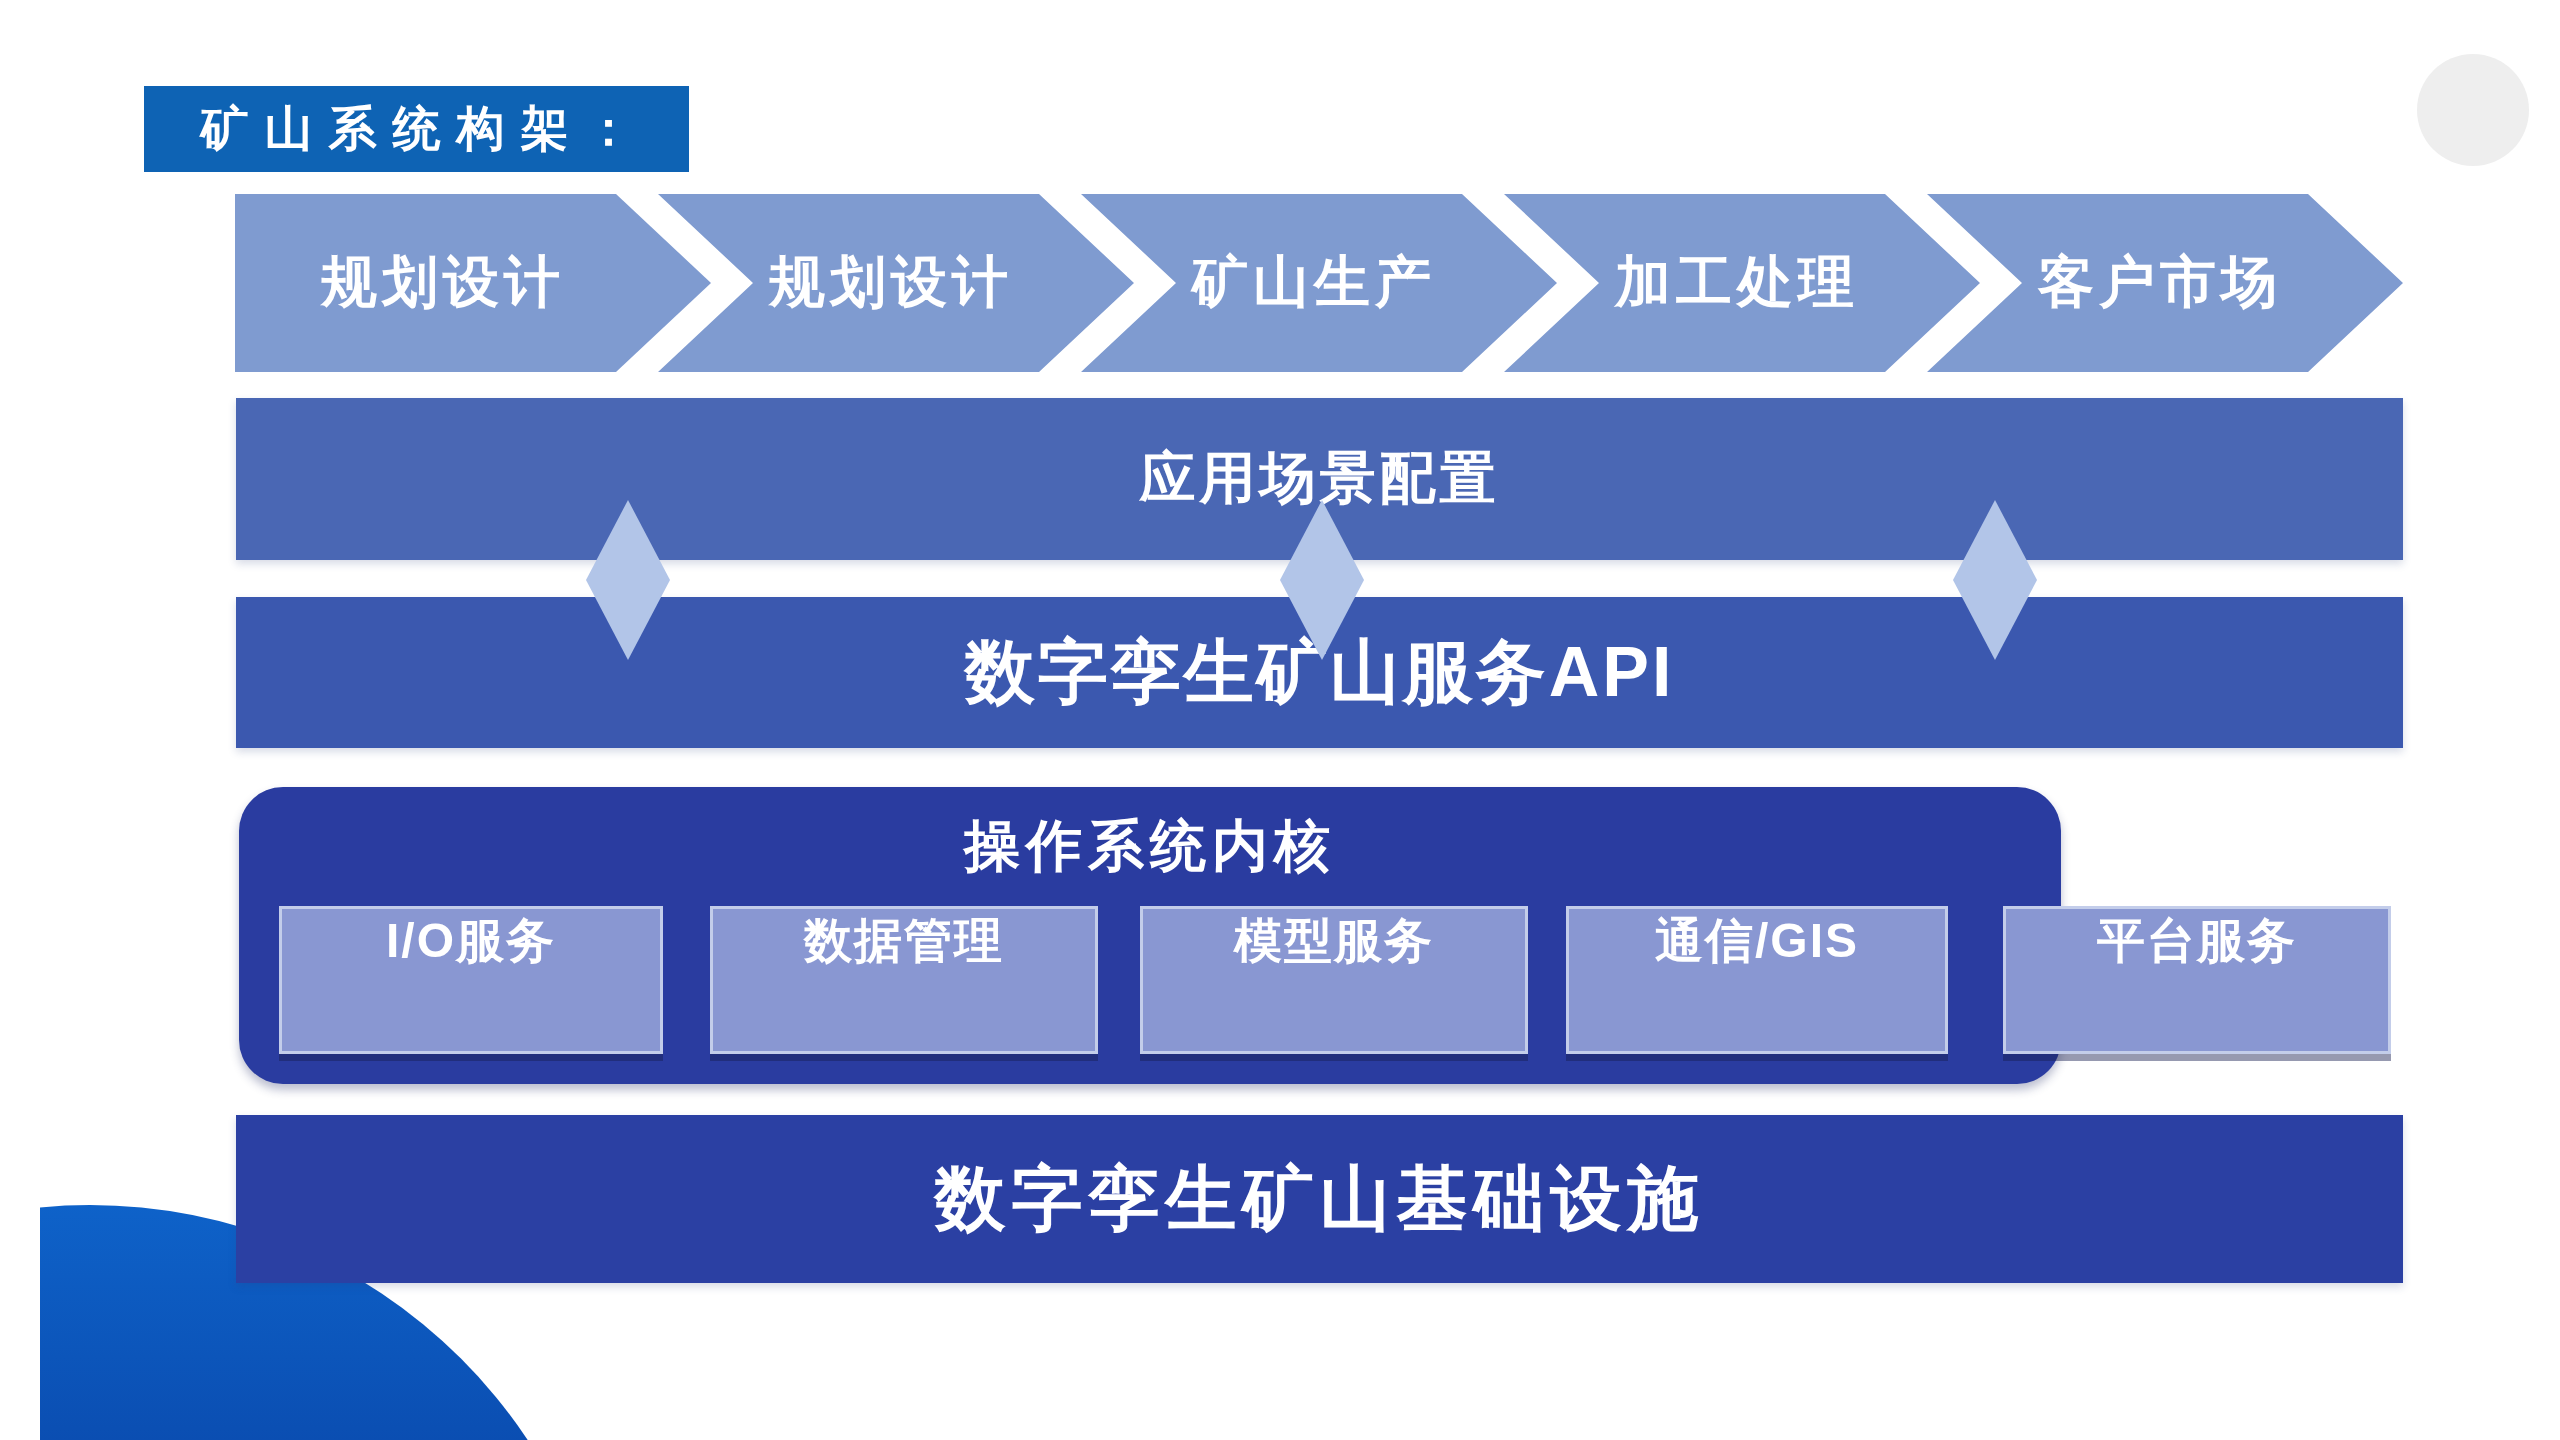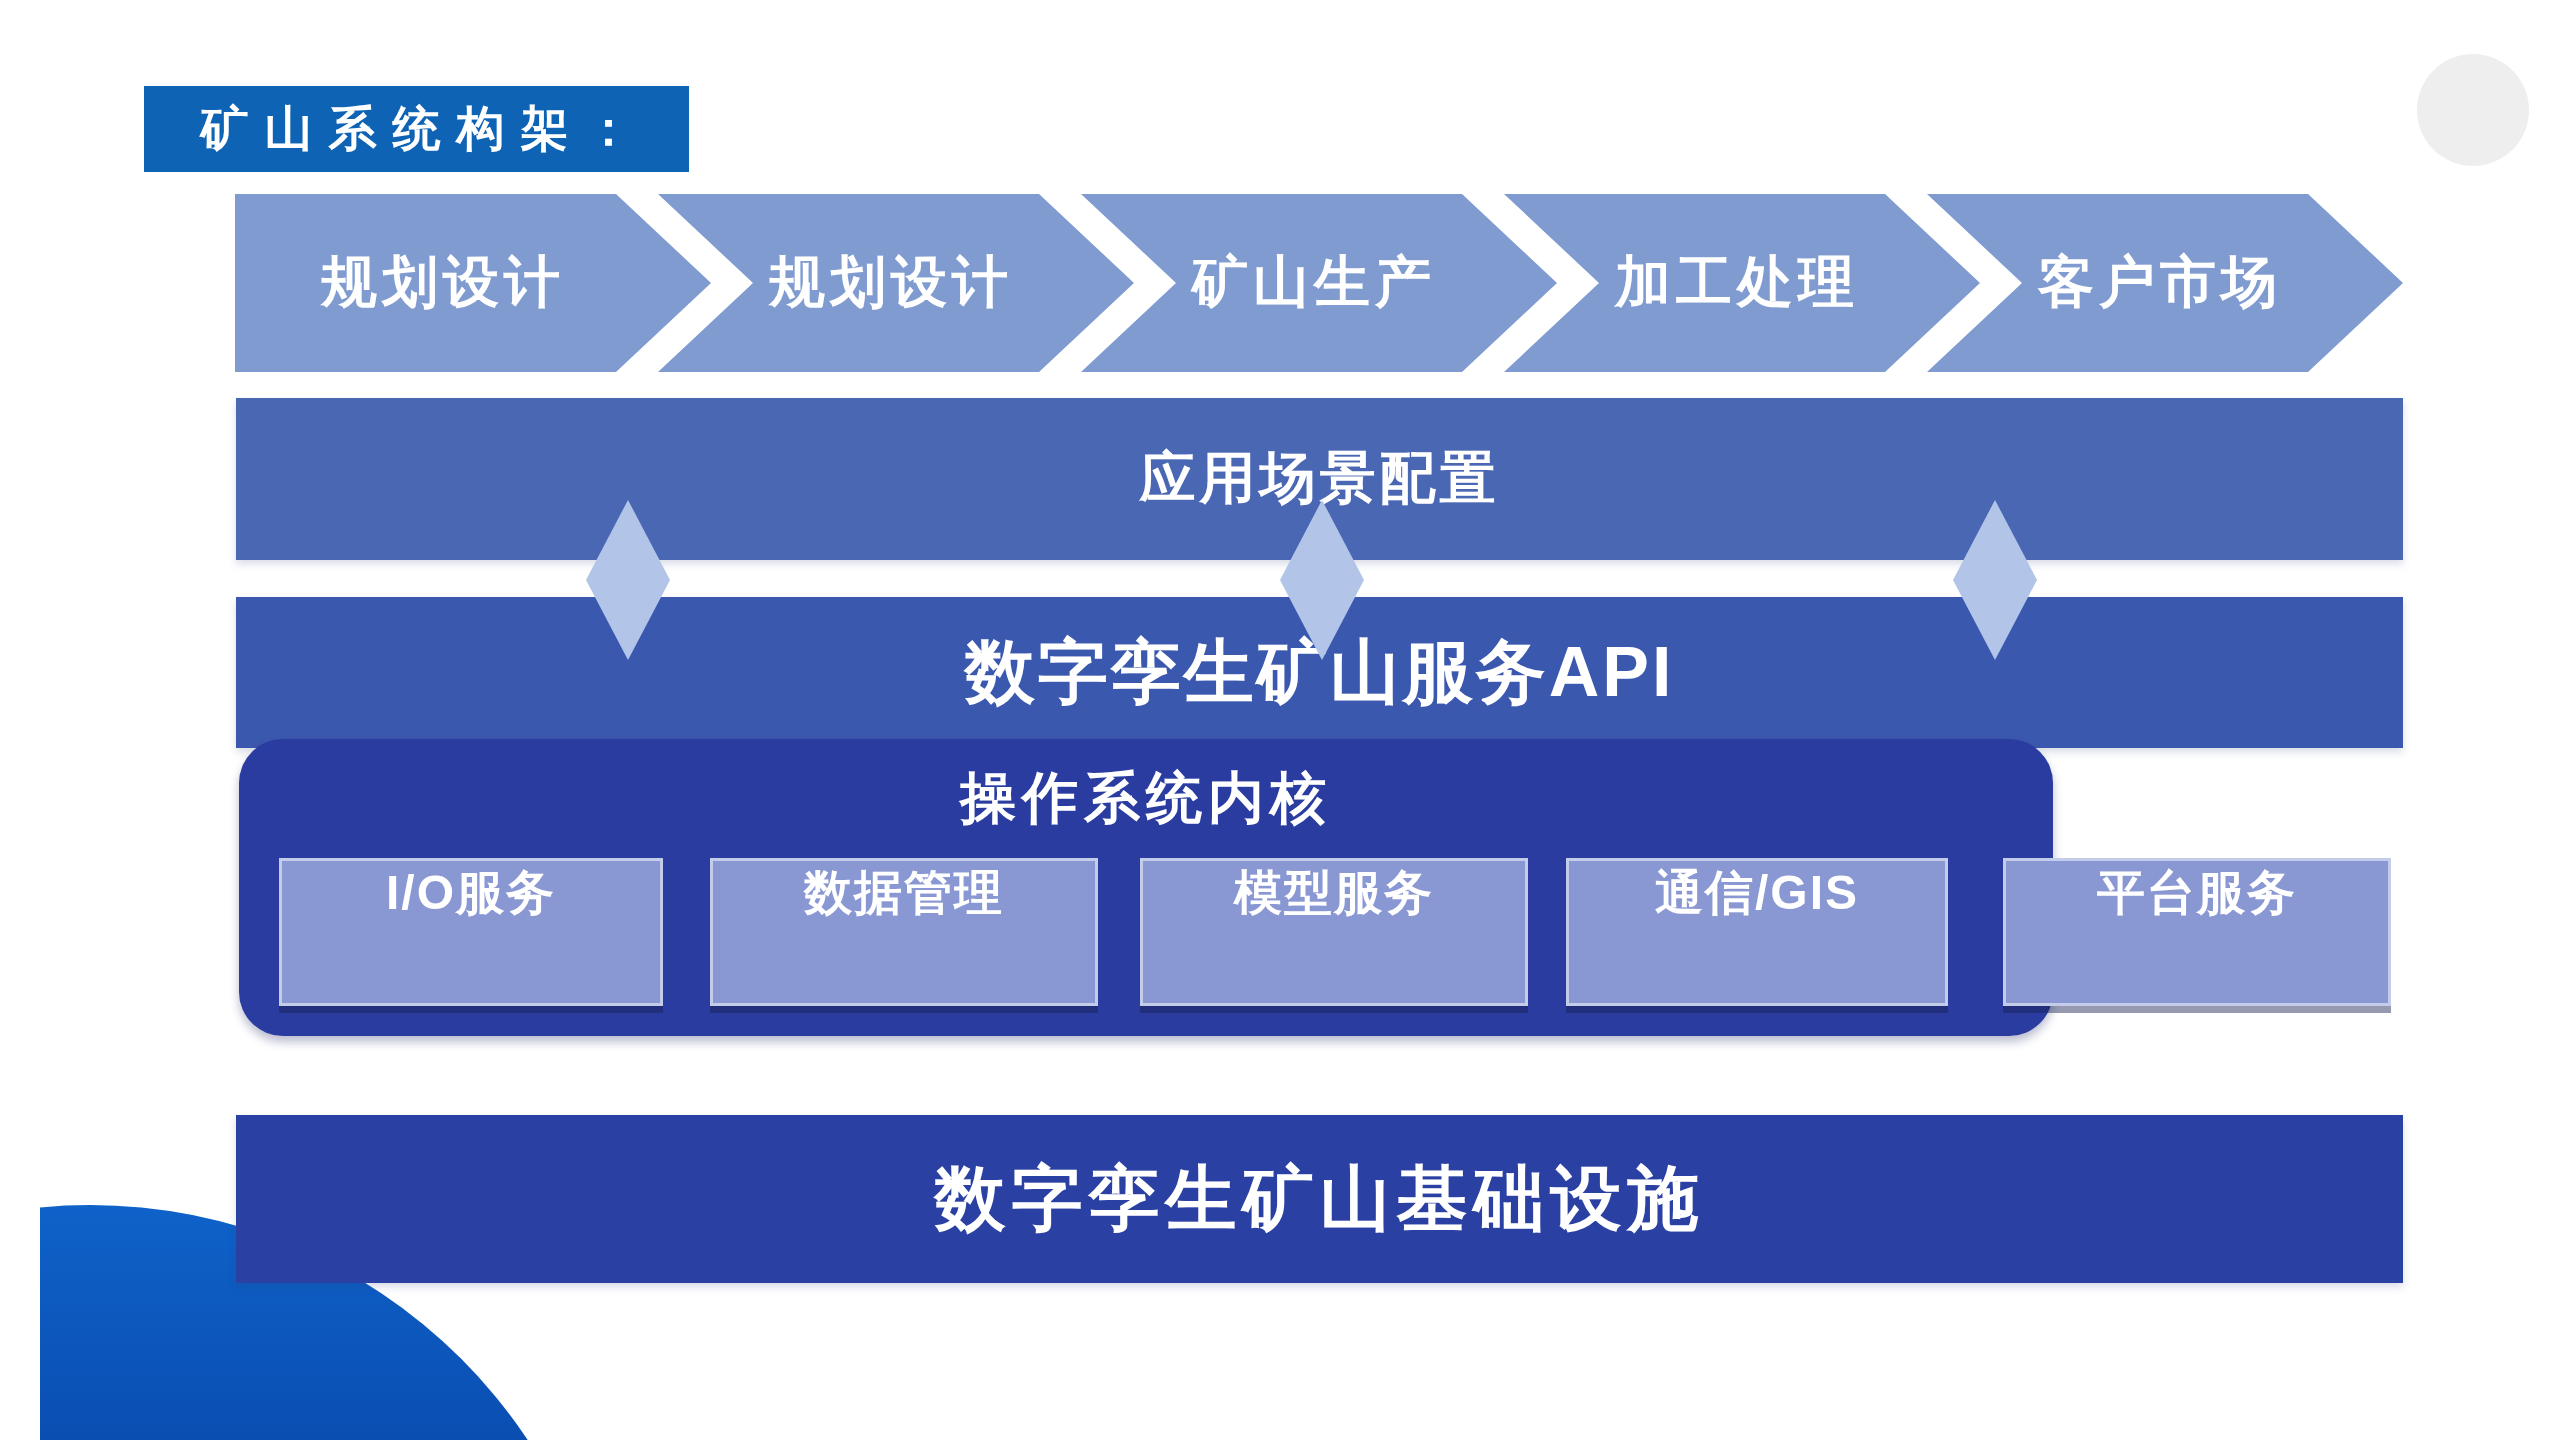--- a/index.html
+++ b/index.html
@@ -50,23 +50,24 @@
   .bar-infra{top:1115px;height:168px;background:var(--infrastructure-bg,#2B40A3);font-size:71px;letter-spacing:6px;z-index:2;}
   
   .diamond{
     position:absolute;top:500px;width:84px;height:160px;z-index:5;
     background:var(--connector,#B2C5E8);
     clip-path:polygon(50% 0,100% 50%,50% 100%,0 50%);
   }
   .d0{left:546px}.d1{left:1240px}.d2{left:1913px}
   
   .kernel{
-    position:absolute;left:199px;top:739px;width:1814px;height:297px;z-index:2;
+    position:absolute;left:199px;top:787px;width:1814px;height:297px;z-index:2;
     background:var(--kernel-bg,#2A3CA0);border-radius:44px;
     box-shadow:0 6px 10px rgba(30,40,100,0.30);
+    padding-left:8px;
   }
   .kernel-title{
     position:absolute;left:0;right:0;top:22px;text-align:center;
     font-size:56px;letter-spacing:6px;
   }
   .module{
     position:absolute;top:119px;height:148px;box-sizing:border-box;
     background:var(--module-bg,#8997D2);
     border:3px solid var(--module-border,#C3CDEA);
     box-shadow:0 7px 0 rgba(22,28,80,0.45);

